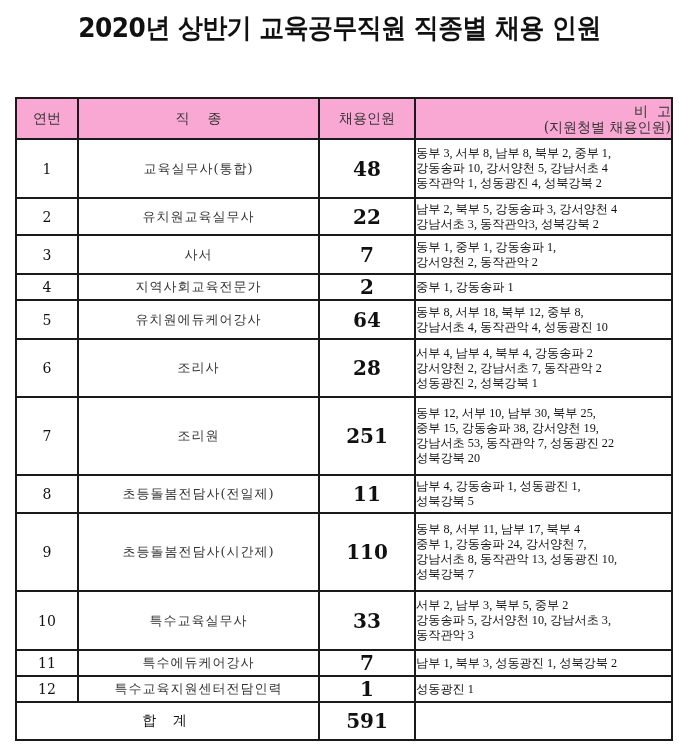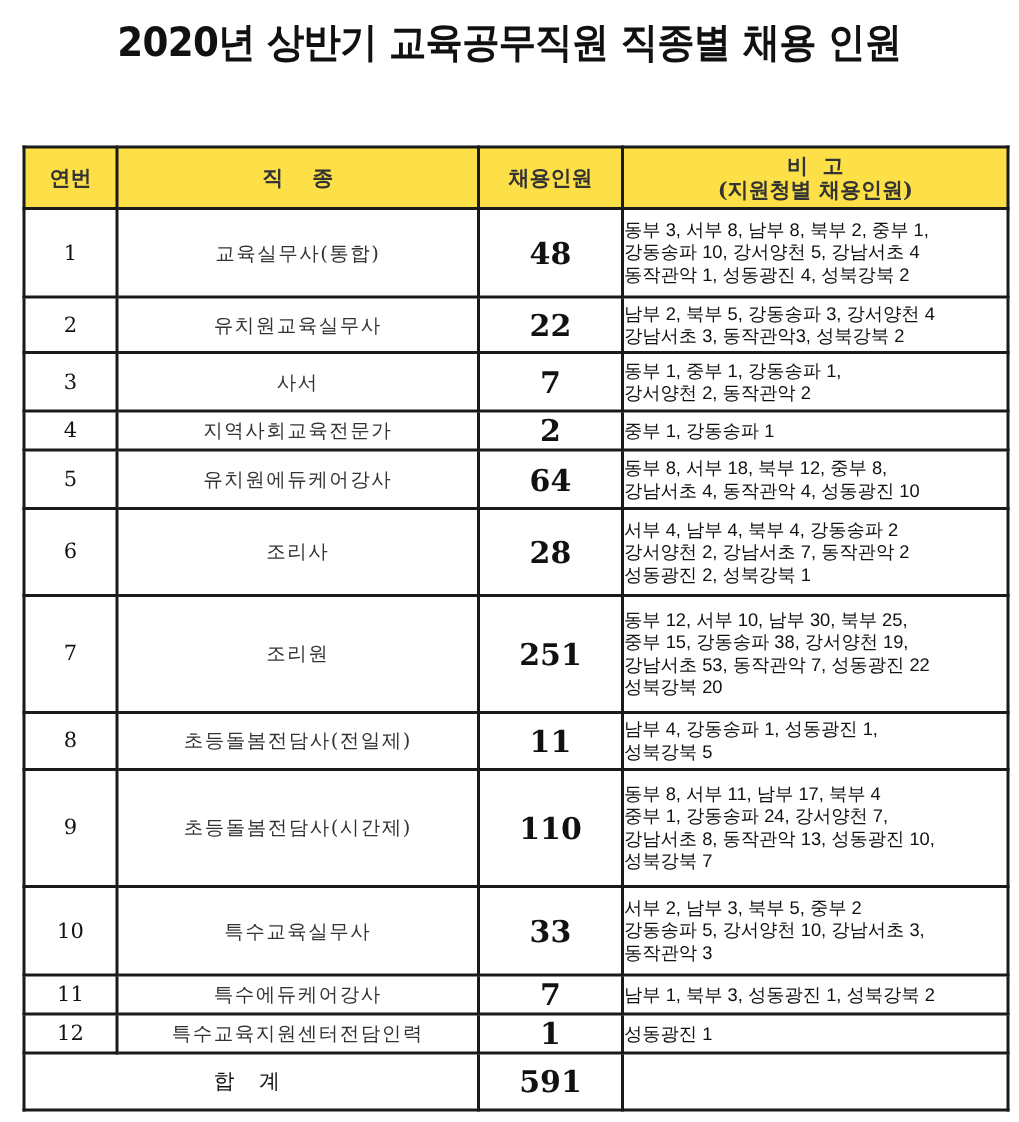--- a/index.html
+++ b/index.html
@@ -4,28 +4,28 @@
 <style>
   html, body { margin: 0; padding: 0; background: #ffffff; }
   body { width: 679px; height: 748px; position: relative; overflow: hidden;
          font-family: "DejaVu Serif", "Liberation Serif", serif; color: #111; }
   .title { position: absolute; left: 0; top: 10px; width: 679px; text-align: center;
            font-family: "DejaVu Sans", "Liberation Sans", sans-serif; font-weight: bold;
            font-size: 27px; letter-spacing: -0.5px; color: #111; transform: scaleX(0.92); }
   table.grid { position: absolute; left: 15px; top: 97px; border-collapse: collapse;
                table-layout: fixed; width: 656px; }
   table.grid td, table.grid th { border: 2px solid #1a1a1a; padding: 0; vertical-align: middle; }
-  th { background: #fde047; font-weight: bold; font-size: 14px; color: #333; text-align: center; }
+  th { background: #f9a8d4; font-weight: normal; font-size: 14px; color: #333; text-align: center; }
   .c-no { text-align: center; font-size: 14px; }
   .c-job { text-align: center; font-size: 13px; color: #333; letter-spacing: 1px; }
   .c-cnt { text-align: center; font-weight: bold; font-size: 20px; }
-  .c-note { font-family: Liberation Sans, sans-serif; font-size: 12.2px;
+  .c-note { font-family: Liberation Serif, serif; font-size: 12.2px;
             line-height: 15px; padding: 0 4px 0 6px; text-align: left; color: #111;
             white-space: pre-line; }
-  .hdr-note { line-height: 16px; }
+  .hdr-note { line-height: 16px; text-align: right; }
   .total-label { text-align: center; font-size: 14px; letter-spacing: 6px; }
 </style>
 </head>
 <body>
 
 <div class="title">2020년 상반기 교육공무직원 직종별 채용 인원</div>
 
 <table class="grid">
   <colgroup>
     <col style="width:62px">

